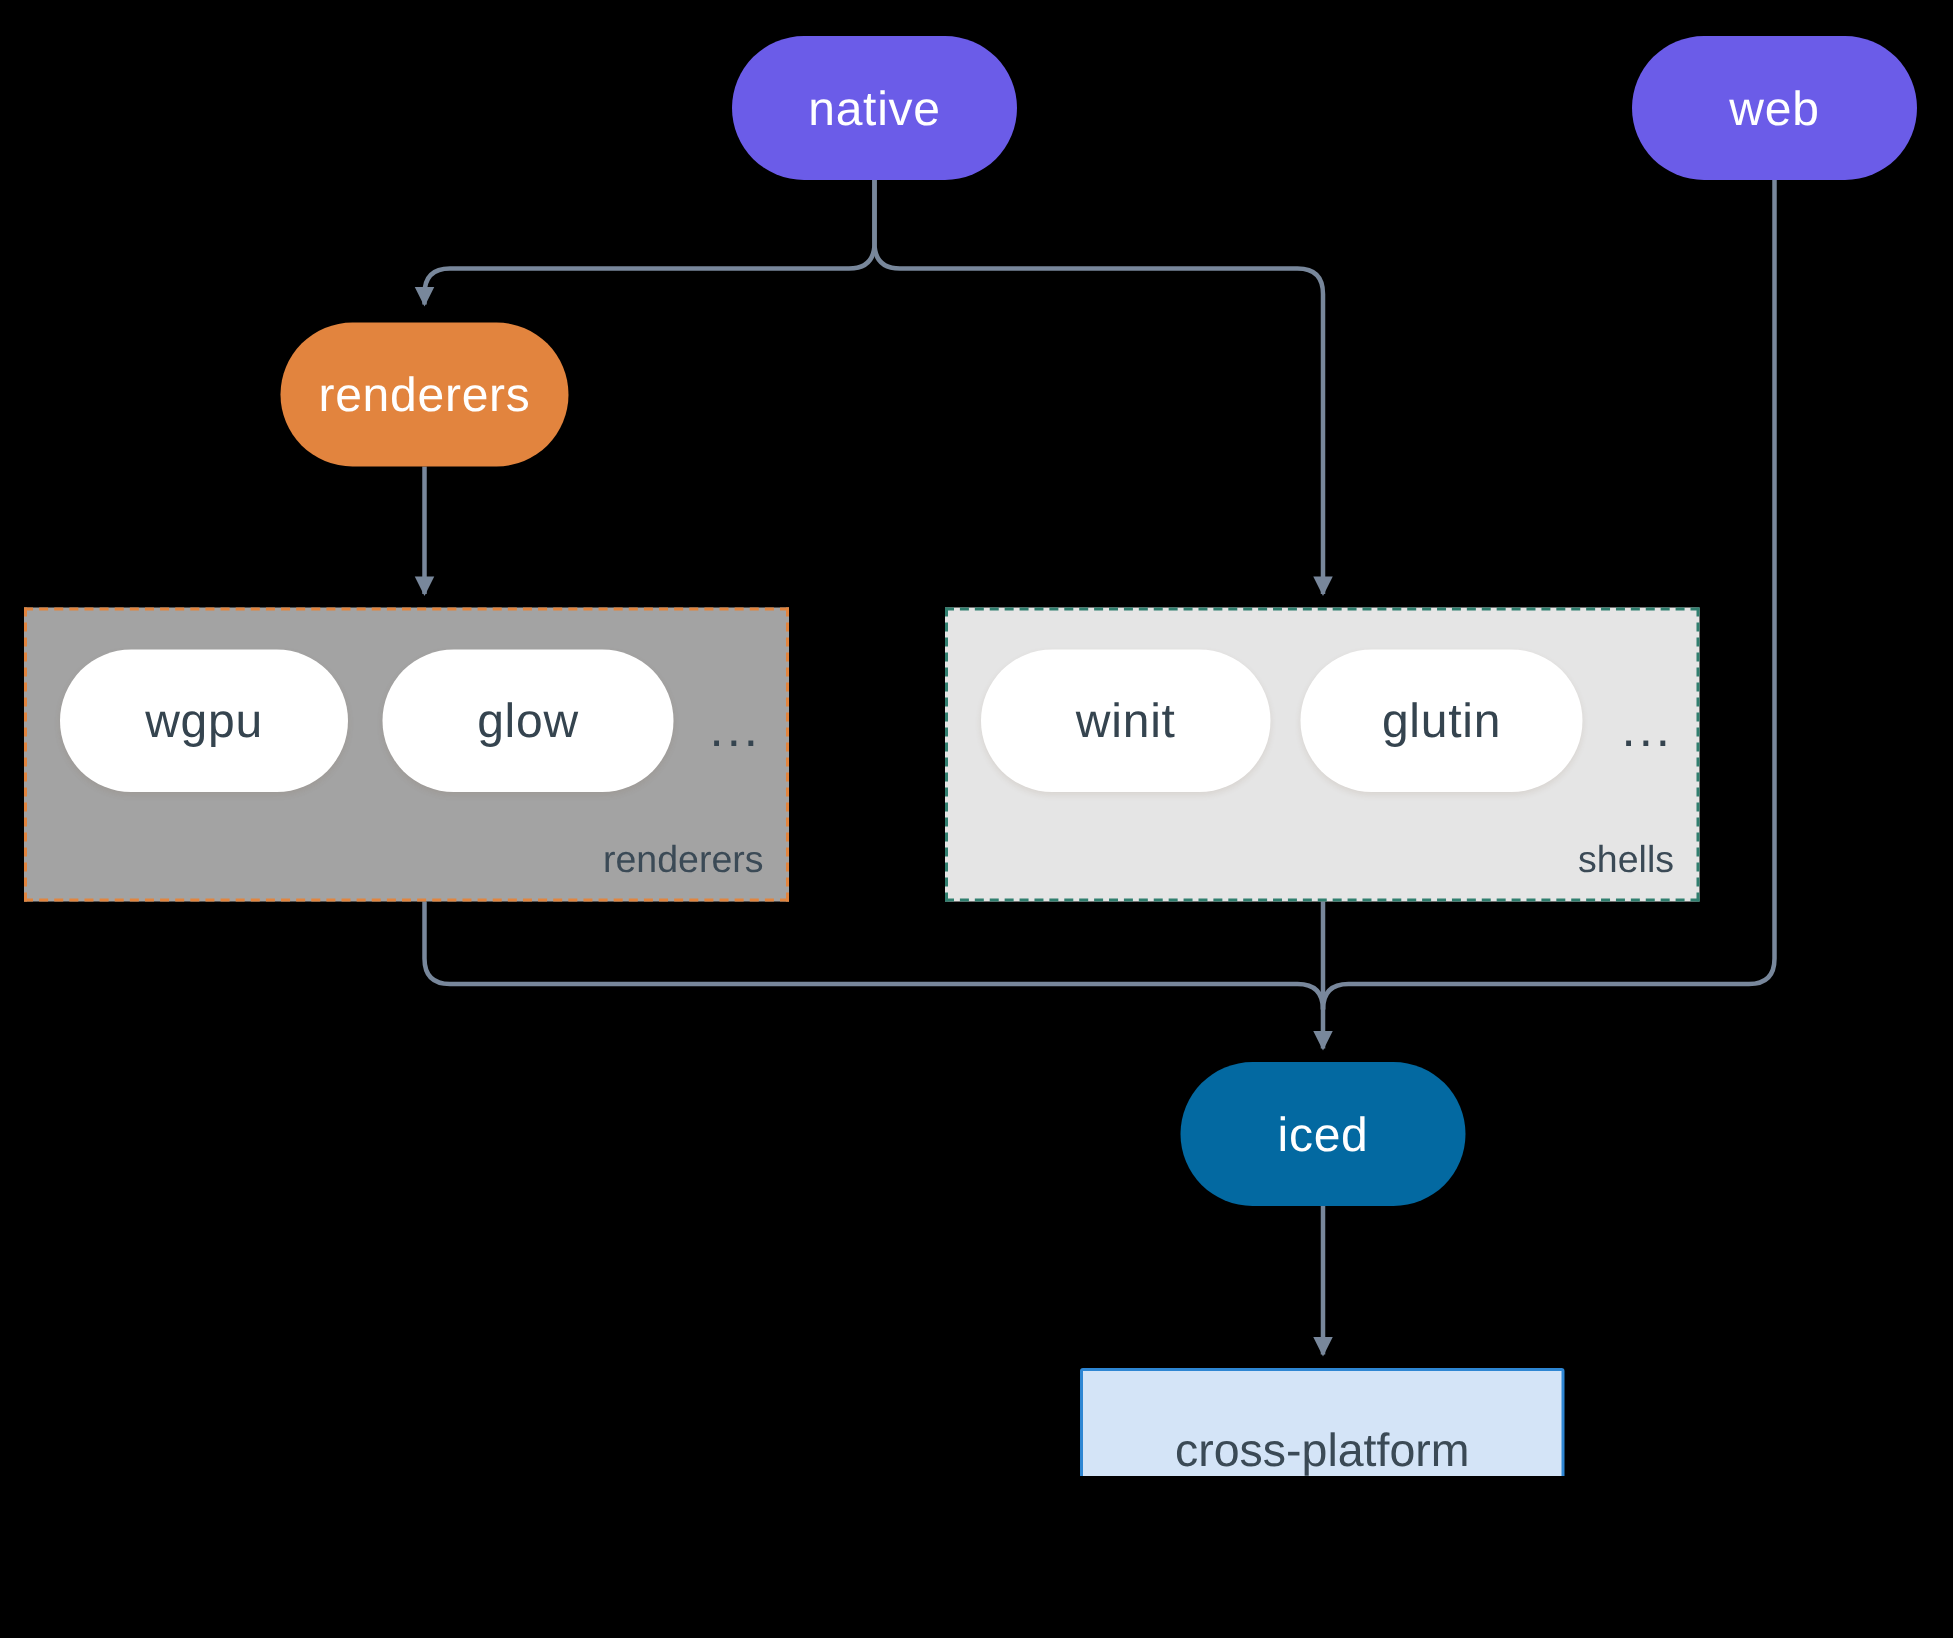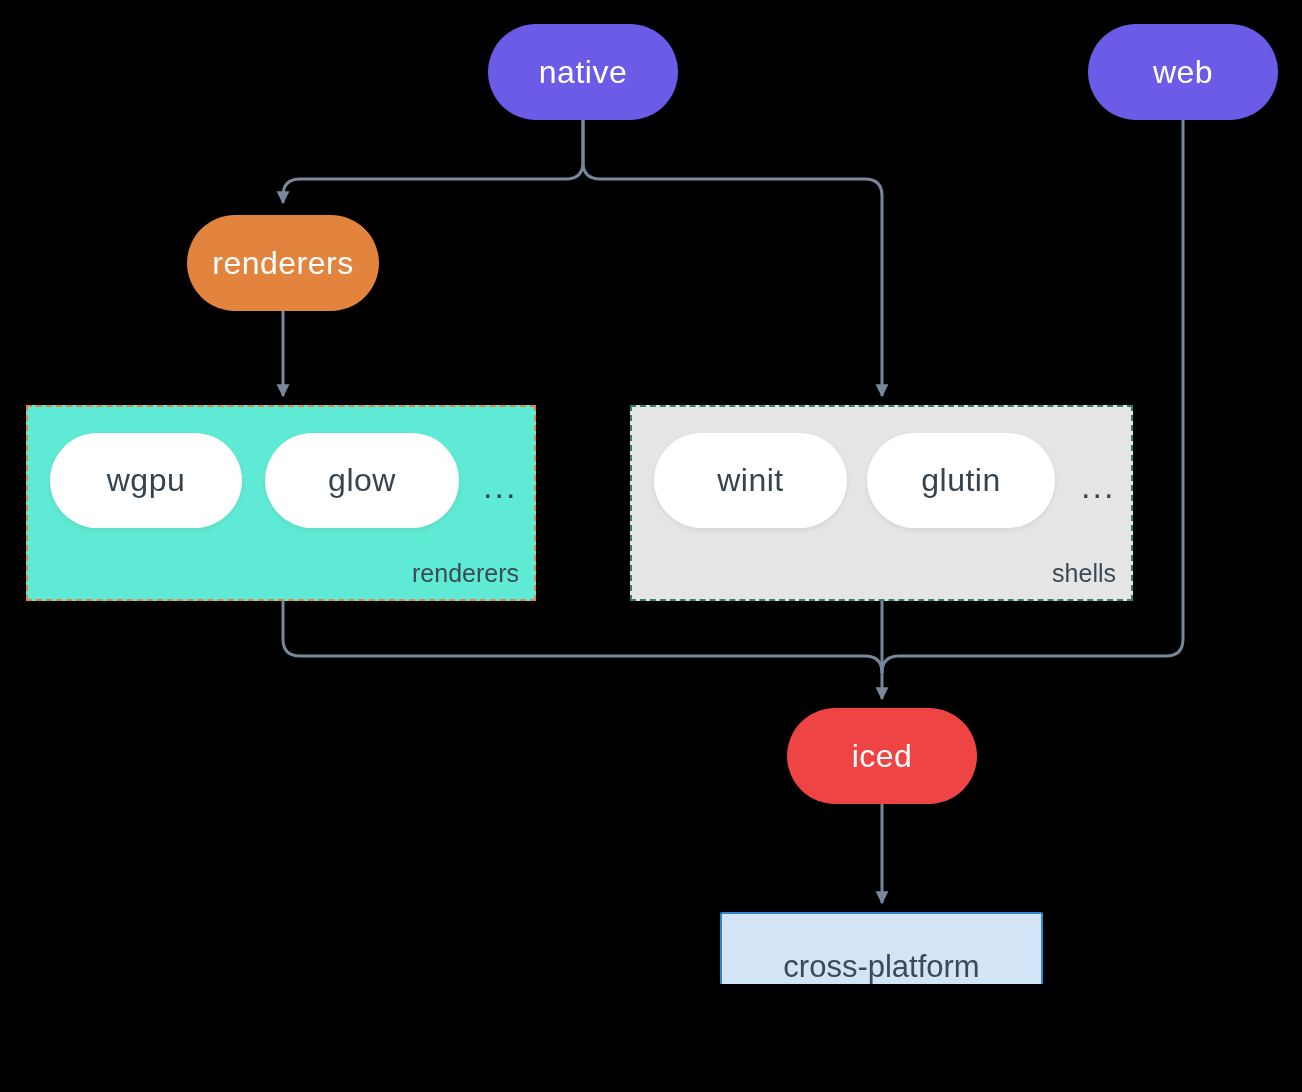--- a/index.html
+++ b/index.html
@@ -27,33 +27,33 @@
     display: flex;
     align-items: center;
     justify-content: center;
     border-radius: 999px;
     font-size: 32px;
     color: #ffffff;
     letter-spacing: 0.5px;
   }
   .pill.purple { background: #6b5ce8; }
   .pill.orange { background: #e2843e; }
-  .pill.blue   { background: #ef4444; }
+  .pill.blue   { background: #0369a1; }
   .pill.white  {
     background: #ffffff;
     color: #35444f;
     box-shadow: 0 2px 4px rgba(120, 90, 60, 0.12);
   }
   .group {
     position: absolute;
     box-sizing: border-box;
   }
   .group.renderers {
-    left: 26px; top: 405px; width: 510px; height: 196px;
-    background: #5eead4;
+    left: 16px; top: 405px; width: 510px; height: 196px;
+    background: #a3a3a3;
     border: 2px dashed #e2853f;
   }
   .group.shells {
     left: 630px; top: 405px; width: 503px; height: 196px;
     background: #e5e5e5;
     border: 2px dashed #317f6f;
   }
   .group .inner-pill {
     top: 26px;
     height: 95px;

